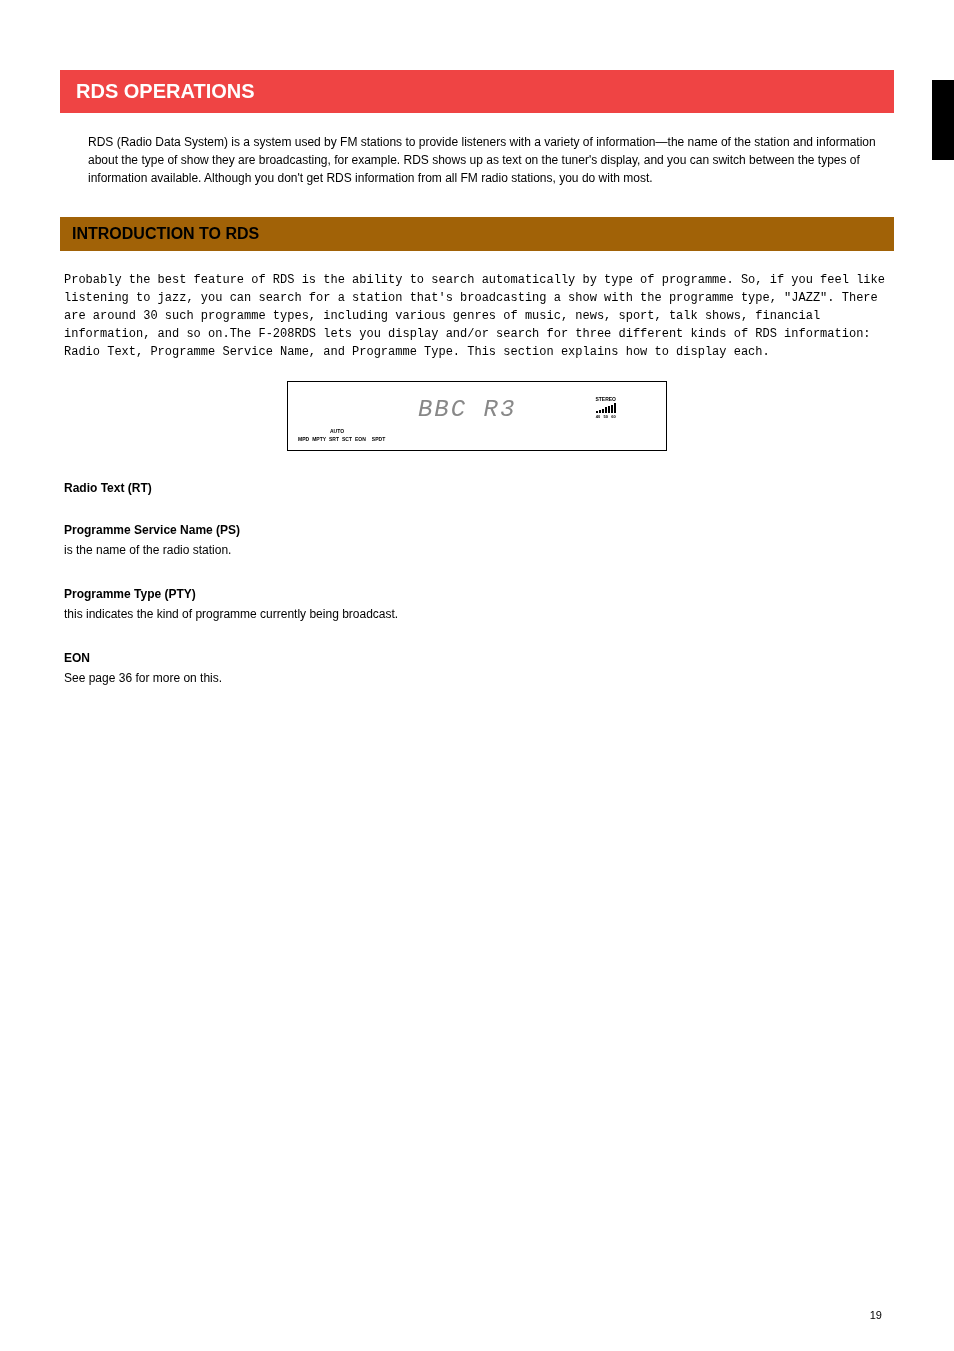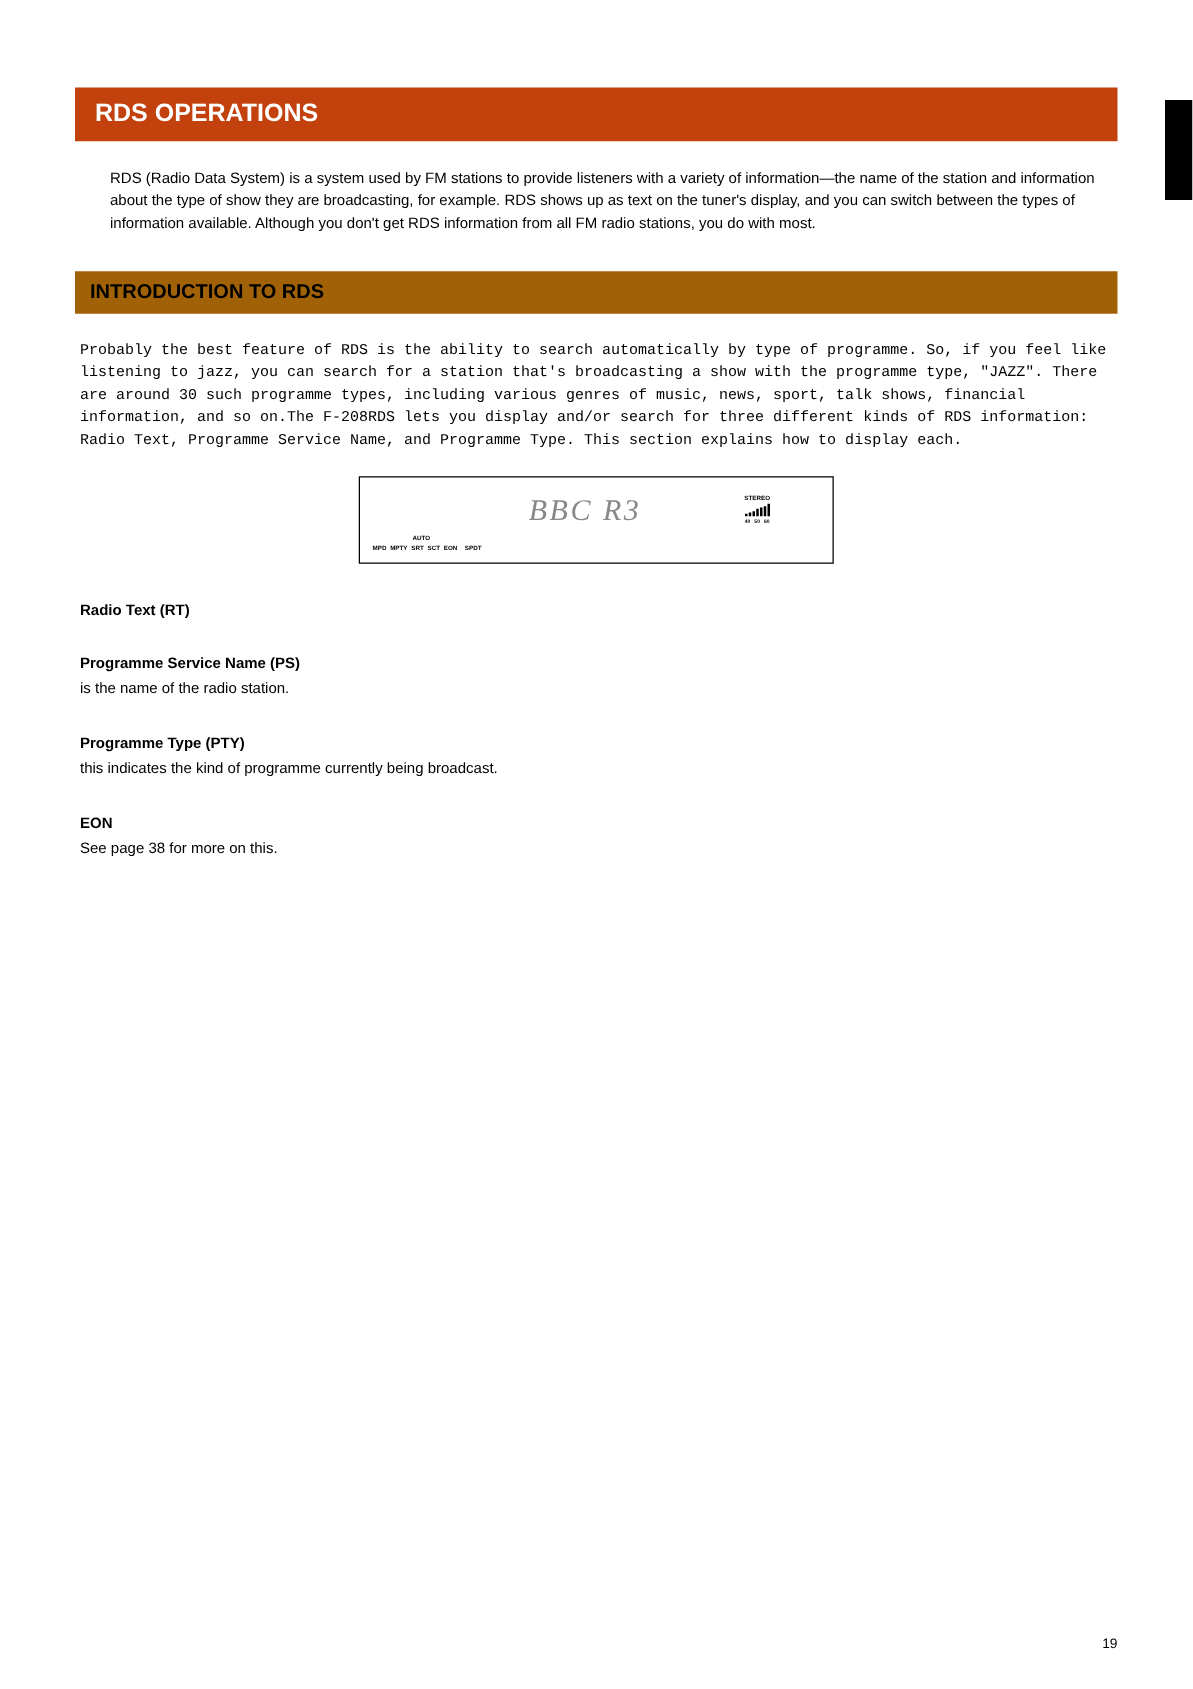--- a/index.html
+++ b/index.html
@@ -20,21 +20,21 @@
     .side-tab {
       position: absolute;
       top: 80px;
       right: 0;
       width: 22px;
       height: 80px;
       background: #000;
     }
     
     .header-bar {
-      background: #c2410c;
+      background: #ef4444;
       color: #fff;
       padding: 10px 16px;
       margin-top: 30px;
       margin-bottom: 20px;
     }
     
     .header-bar h1 {
       font-size: 20px;
       font-weight: bold;
     }
@@ -70,21 +70,21 @@
     .lcd-display {
       width: 380px;
       height: 70px;
       border: 1px solid #000;
       margin: 0 auto 30px auto;
       position: relative;
       background: #fff;
     }
     
     .lcd-main-text {
-      font-family: Liberation Serif, serif;
+      font-family: Liberation Mono, monospace;
       font-size: 24px;
       font-style: italic;
       letter-spacing: 2px;
       position: absolute;
       top: 14px;
       left: 50%;
       transform: translateX(-60%);
       color: #888;
       font-weight: 300;
     }
@@ -165,21 +165,21 @@
     }
     
     .feature-desc {
       font-size: 12px;
       line-height: 1.5;
     }
     
     .page-number {
       position: absolute;
       bottom: 30px;
-      right: 60px;
+      right: 72px;
       font-size: 11px;
     }
   </style>
 </head>
 <body>
 
 <div class="side-tab"></div>
 
 <div class="header-bar">
   <h1>RDS OPERATIONS</h1>
@@ -235,18 +235,18 @@
     <div class="feature-desc">is the name of the radio station.</div>
   </div>
 
   <div class="feature-item">
     <div class="feature-title">Programme Type (PTY)</div>
     <div class="feature-desc">this indicates the kind of programme currently being broadcast.</div>
   </div>
 
   <div class="feature-item">
     <div class="feature-title">EON</div>
-    <div class="feature-desc">See page 38 for more on this.</div>
+    <div class="feature-desc">See page 36 for more on this.</div>
   </div>
 
 </div>
 
 <div class="page-number">19</div>
 
 </body></html>

